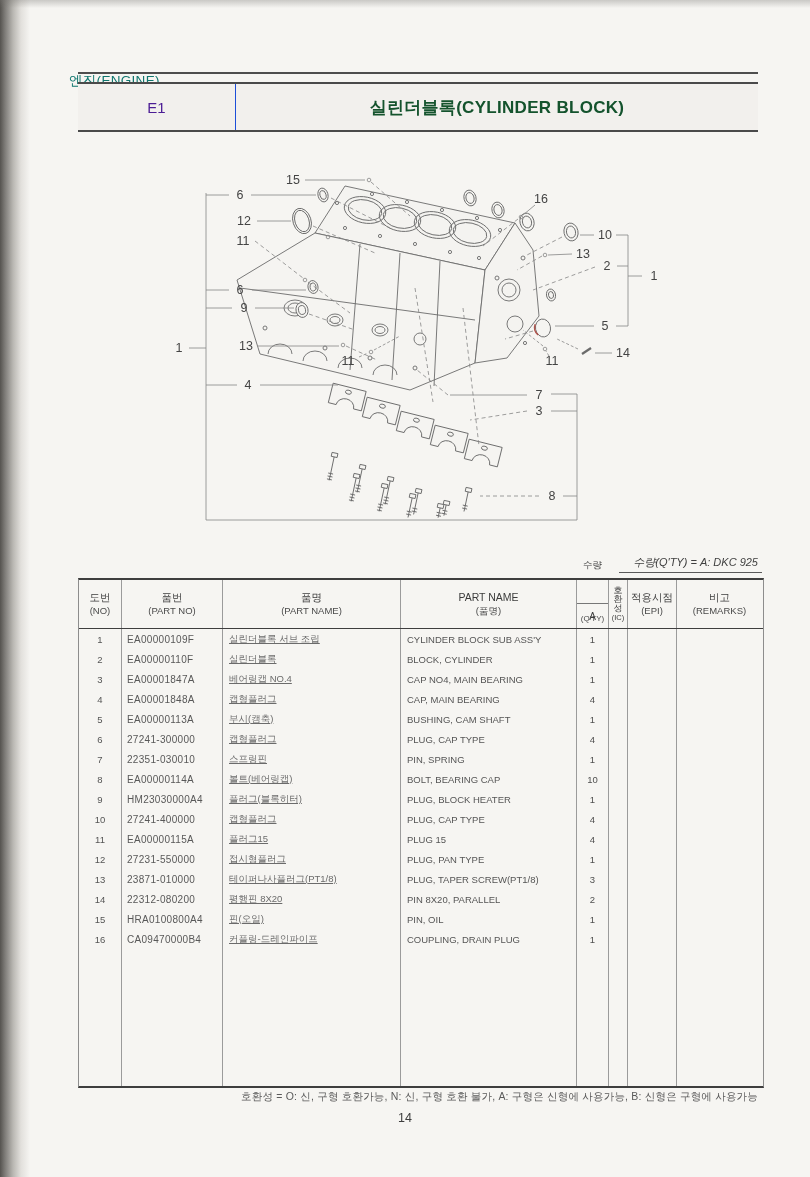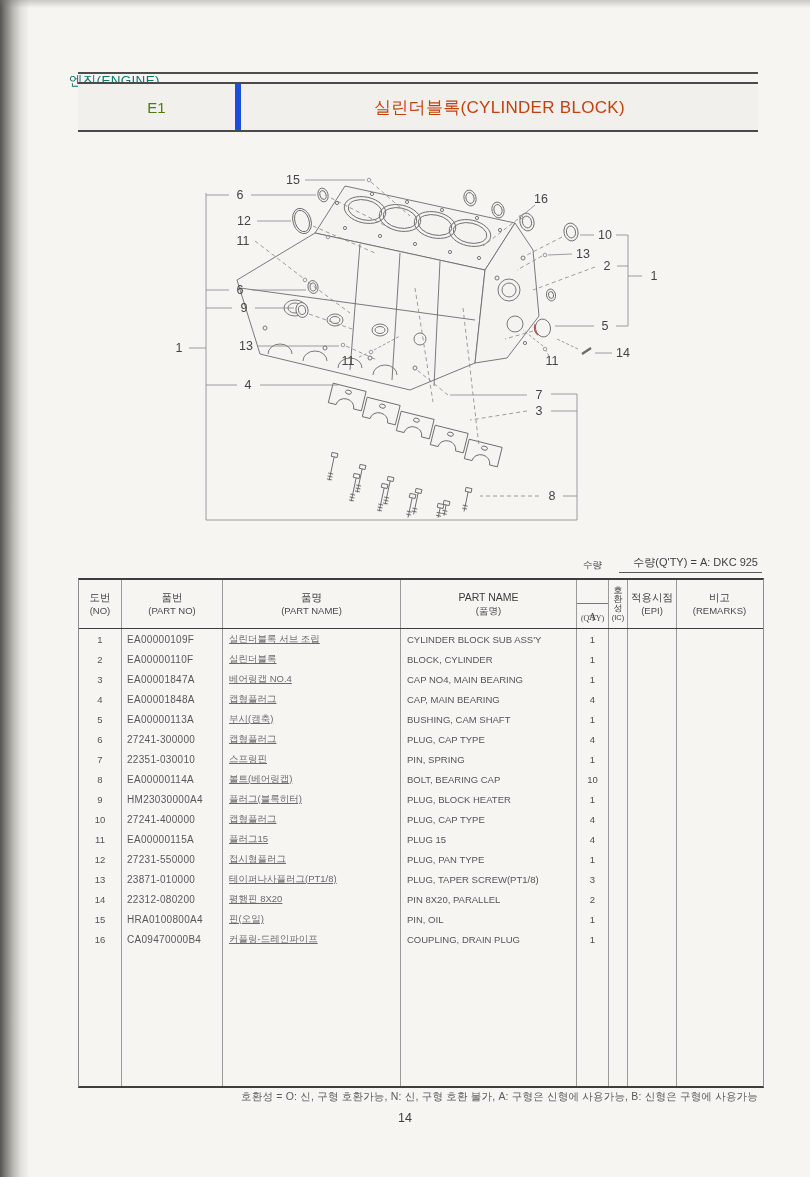--- a/index.html
+++ b/index.html
@@ -22,52 +22,52 @@
   }
   .header-rule{
     position:absolute; left:78px; top:72px; width:680px; height:2px; background:#4e4e4e;
   }
   .titlebar{
     position:absolute; left:78px; top:82px; width:680px; height:46px;
     border-top:2px solid #4a4a4a; border-bottom:2px solid #4a4a4a;
     background:#f2f0ed; display:flex;
   }
   .titlebar .code{
-    width:157px; border-right:6px solid #1d4ed8; display:flex; align-items:center; justify-content:center;
-    font-size:15px; color:#4d7c0f;
+    width:157px; border-right:1px solid #1d4ed8; display:flex; align-items:center; justify-content:center;
+    font-size:15px; color:#4c1d95;
   }
   .titlebar .title{
     flex:1; display:flex; align-items:center; justify-content:center;
-    font-size:17px; font-weight:normal; color:#c2410c; letter-spacing:.3px;
+    font-size:17px; font-weight:bold; color:#14532d; letter-spacing:.3px;
   }
   .diagram{ position:absolute; left:165px; top:158px; width:505px; height:397px; }
   .diagram svg{ width:100%; height:100%; }
   .callout{ font-size:12.5px; fill:#444; text-anchor:middle; }
   .qty-note{
     position:absolute; right:48px; top:555px; font-size:11px; color:#3f3f3f;
-    border-bottom:1px solid #5a5a5a; padding:0 4px 2px 14px;
+    border-bottom:1px solid #5a5a5a; padding:0 4px 2px 14px;font-style:italic;
   }
   .ptable{
     position:absolute; left:78px; top:578px; width:684px;
     border-top:2.5px solid #3e3e3e; border-bottom:2.5px solid #3e3e3e;
     border-left:1px solid #8d8d8d; border-right:1px solid #8d8d8d;
     box-sizing:content-box;
   }
   .thead,.trow,.tfiller{
     display:grid; grid-template-columns:43px 101px 178px 176px 32px 19px 49px 85px;
   }
   .thead{ height:48px; border-bottom:1.5px solid #3e3e3e; }
   .hcell{
     border-right:1px solid #9b9b9b; text-align:center; color:#3c3c3c;
     display:flex; flex-direction:column; align-items:center; justify-content:center;
     font-size:10.5px; line-height:13px;
   }
   .hcell:last-child{ border-right:none; }
   .hcell .sub{ font-size:9.5px; color:#4a4a4a; }
-  .hcell.qtycol{ padding:0; justify-content:center;font-family:Liberation Serif, serif; }
+  .hcell.qtycol{ padding:0; justify-content:center; }
   .qty-top{ height:23px; width:100%; display:flex; flex-direction:column; align-items:center; justify-content:center;
             font-size:9.5px; line-height:10px; border-bottom:1px solid #777; }
   .qty-top .sub{ font-size:8px;margin-top:44px; }
   .qty-bot{ flex:1; width:100%; display:flex; align-items:center; justify-content:center; font-size:10px; }
   .hcell.iccol{ font-size:9px; line-height:9px; }
   .ic-stack{ width:10px; word-break:break-all; text-align:center; }
   .ic-sub{ font-size:7.5px; }
   .trow{ height:20px; }
   .cell{
     border-right:1px solid #9b9b9b; font-size:9.5px; color:#5f5f5f;

